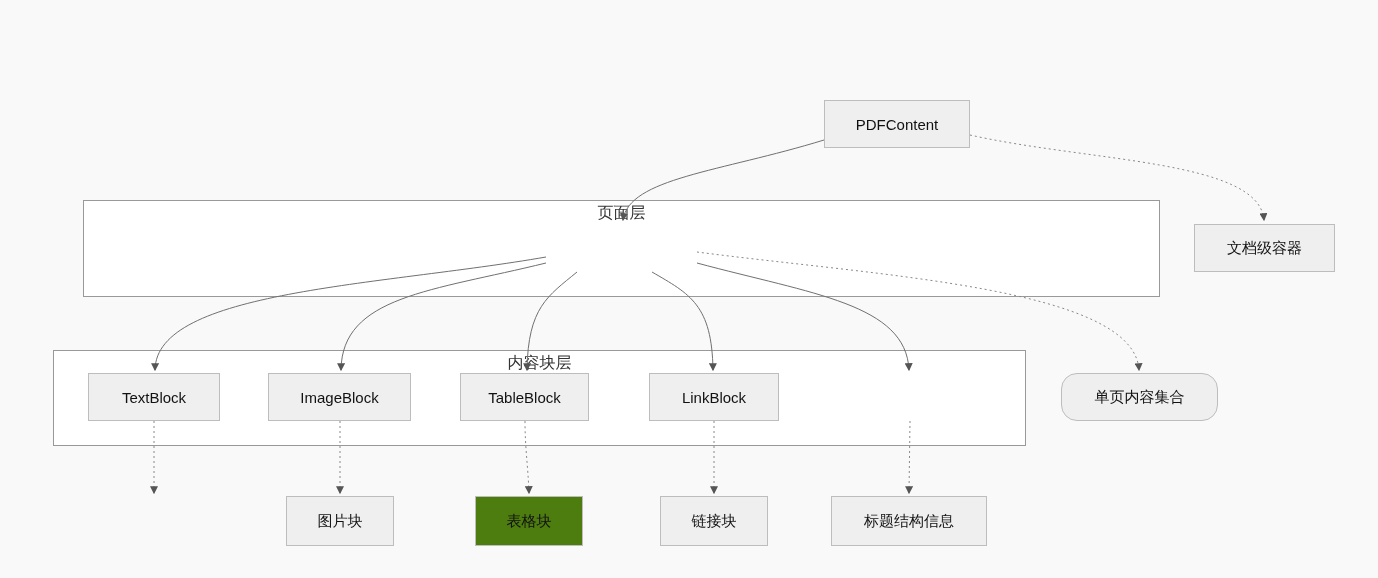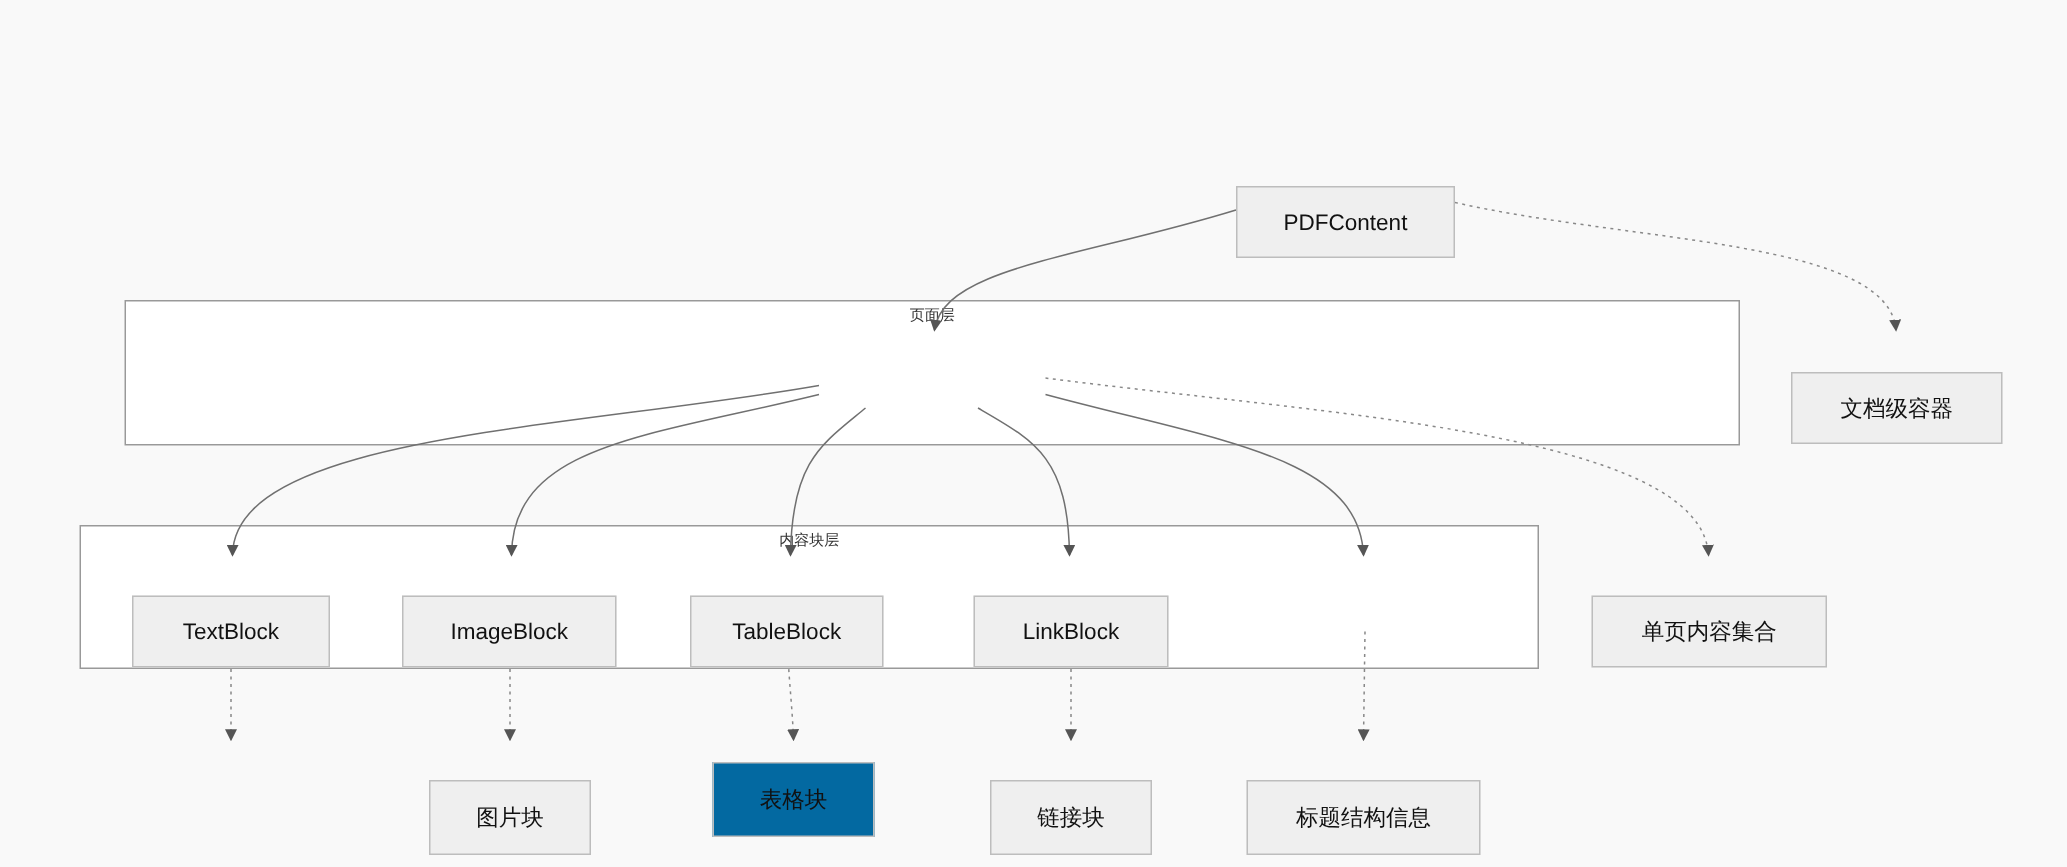--- a/index.html
+++ b/index.html
@@ -10,38 +10,37 @@
     position:absolute;
     box-sizing:border-box;
     background:#ffffff;
     border:1.5px solid #999999;
     z-index:1;
   }
   .container-label{
     position:absolute;
     top:2px;left:50%;
     transform:translateX(-50%);
-    font-size:10px;
+    font-size:16px;
     color:#333333;
     white-space:nowrap;
     background:transparent;
   }
   .node{
     position:absolute;
     box-sizing:border-box;
     display:flex;
     align-items:center;
     justify-content:center;
     background:#efefef;
     border:1.5px solid #bdbdbd;
     z-index:3;
     font-size:15px;
     color:#111111;
     white-space:nowrap;
-    margin-top:24px;
   }
   path.edge-solid{fill:none;stroke-width:1;}
   path.edge-dotted{fill:none;stroke-width:1;stroke-dasharray:2,3;}
 </style>
 </head>
 <body style="background: rgb(249, 249, 249);">
 
 <div class="canvas" id="canvas" style="background: rgb(249, 249, 249);">
   <svg class="edge-layer" id="edge-layer" width="1378" height="578">
     <defs>
@@ -71,18 +70,18 @@
     </div>
     <div class="container-box" style="left: 53px; top: 350px; width: 973px; height: 96px; background: rgb(255, 255, 255); border-color: rgb(153, 153, 153);">
       <div class="container-label" style="color: rgb(51, 51, 51);">内容块层</div>
     </div>
     <div class="node" style="left: 824px; top: 100px; width: 146px; height: 48px; background: rgb(239, 239, 239); border-color: rgb(189, 189, 189); color: rgb(17, 17, 17);">PDFContent</div>
     <div class="node" style="left: 1194px; top: 224px; width: 141px; height: 48px; background: rgb(239, 239, 239); border-color: rgb(189, 189, 189); color: rgb(17, 17, 17);">文档级容器</div>
     <div class="node" style="left: 88px; top: 373px; width: 132px; height: 48px; background: rgb(239, 239, 239); border-color: rgb(189, 189, 189); color: rgb(17, 17, 17);">TextBlock</div>
     <div class="node" style="left: 268px; top: 373px; width: 143px; height: 48px; background: rgb(239, 239, 239); border-color: rgb(189, 189, 189); color: rgb(17, 17, 17);">ImageBlock</div>
     <div class="node" style="left: 460px; top: 373px; width: 129px; height: 48px; background: rgb(239, 239, 239); border-color: rgb(189, 189, 189); color: rgb(17, 17, 17);">TableBlock</div>
     <div class="node" style="left: 649px; top: 373px; width: 130px; height: 48px; background: rgb(239, 239, 239); border-color: rgb(189, 189, 189); color: rgb(17, 17, 17);">LinkBlock</div>
-    <div class="node" style="left: 1061px; top: 373px; width: 157px; height: 48px; background: rgb(239, 239, 239); border-color: rgb(189, 189, 189); color: rgb(17, 17, 17);">单页内容集合</div>
+    <div class="node" style="left: 1061px; top: 373px; width: 157px; height: 48px; background: rgb(239, 239, 239); border-color: rgb(189, 189, 189); color: rgb(17, 17, 17); border-radius: 16px;">单页内容集合</div>
     <div class="node" style="left: 286px; top: 496px; width: 108px; height: 50px; background: rgb(239, 239, 239); border-color: rgb(189, 189, 189); color: rgb(17, 17, 17);">图片块</div>
-    <div class="node" style="left: 475px; top: 484px; width: 108px; height: 50px; background: #0369a1; border-color: rgb(189, 189, 189); color: rgb(17, 17, 17);">表格块</div>
+    <div class="node" style="left: 475px; top: 496px; width: 108px; height: 50px; background: #4d7c0f; border-color: rgb(189, 189, 189); color: rgb(17, 17, 17);">表格块</div>
     <div class="node" style="left: 660px; top: 496px; width: 108px; height: 50px; background: rgb(239, 239, 239); border-color: rgb(189, 189, 189); color: rgb(17, 17, 17);">链接块</div>
     <div class="node" style="left: 831px; top: 496px; width: 156px; height: 50px; background: rgb(239, 239, 239); border-color: rgb(189, 189, 189); color: rgb(17, 17, 17);">标题结构信息</div>
   </div>
 
 </body></html>

